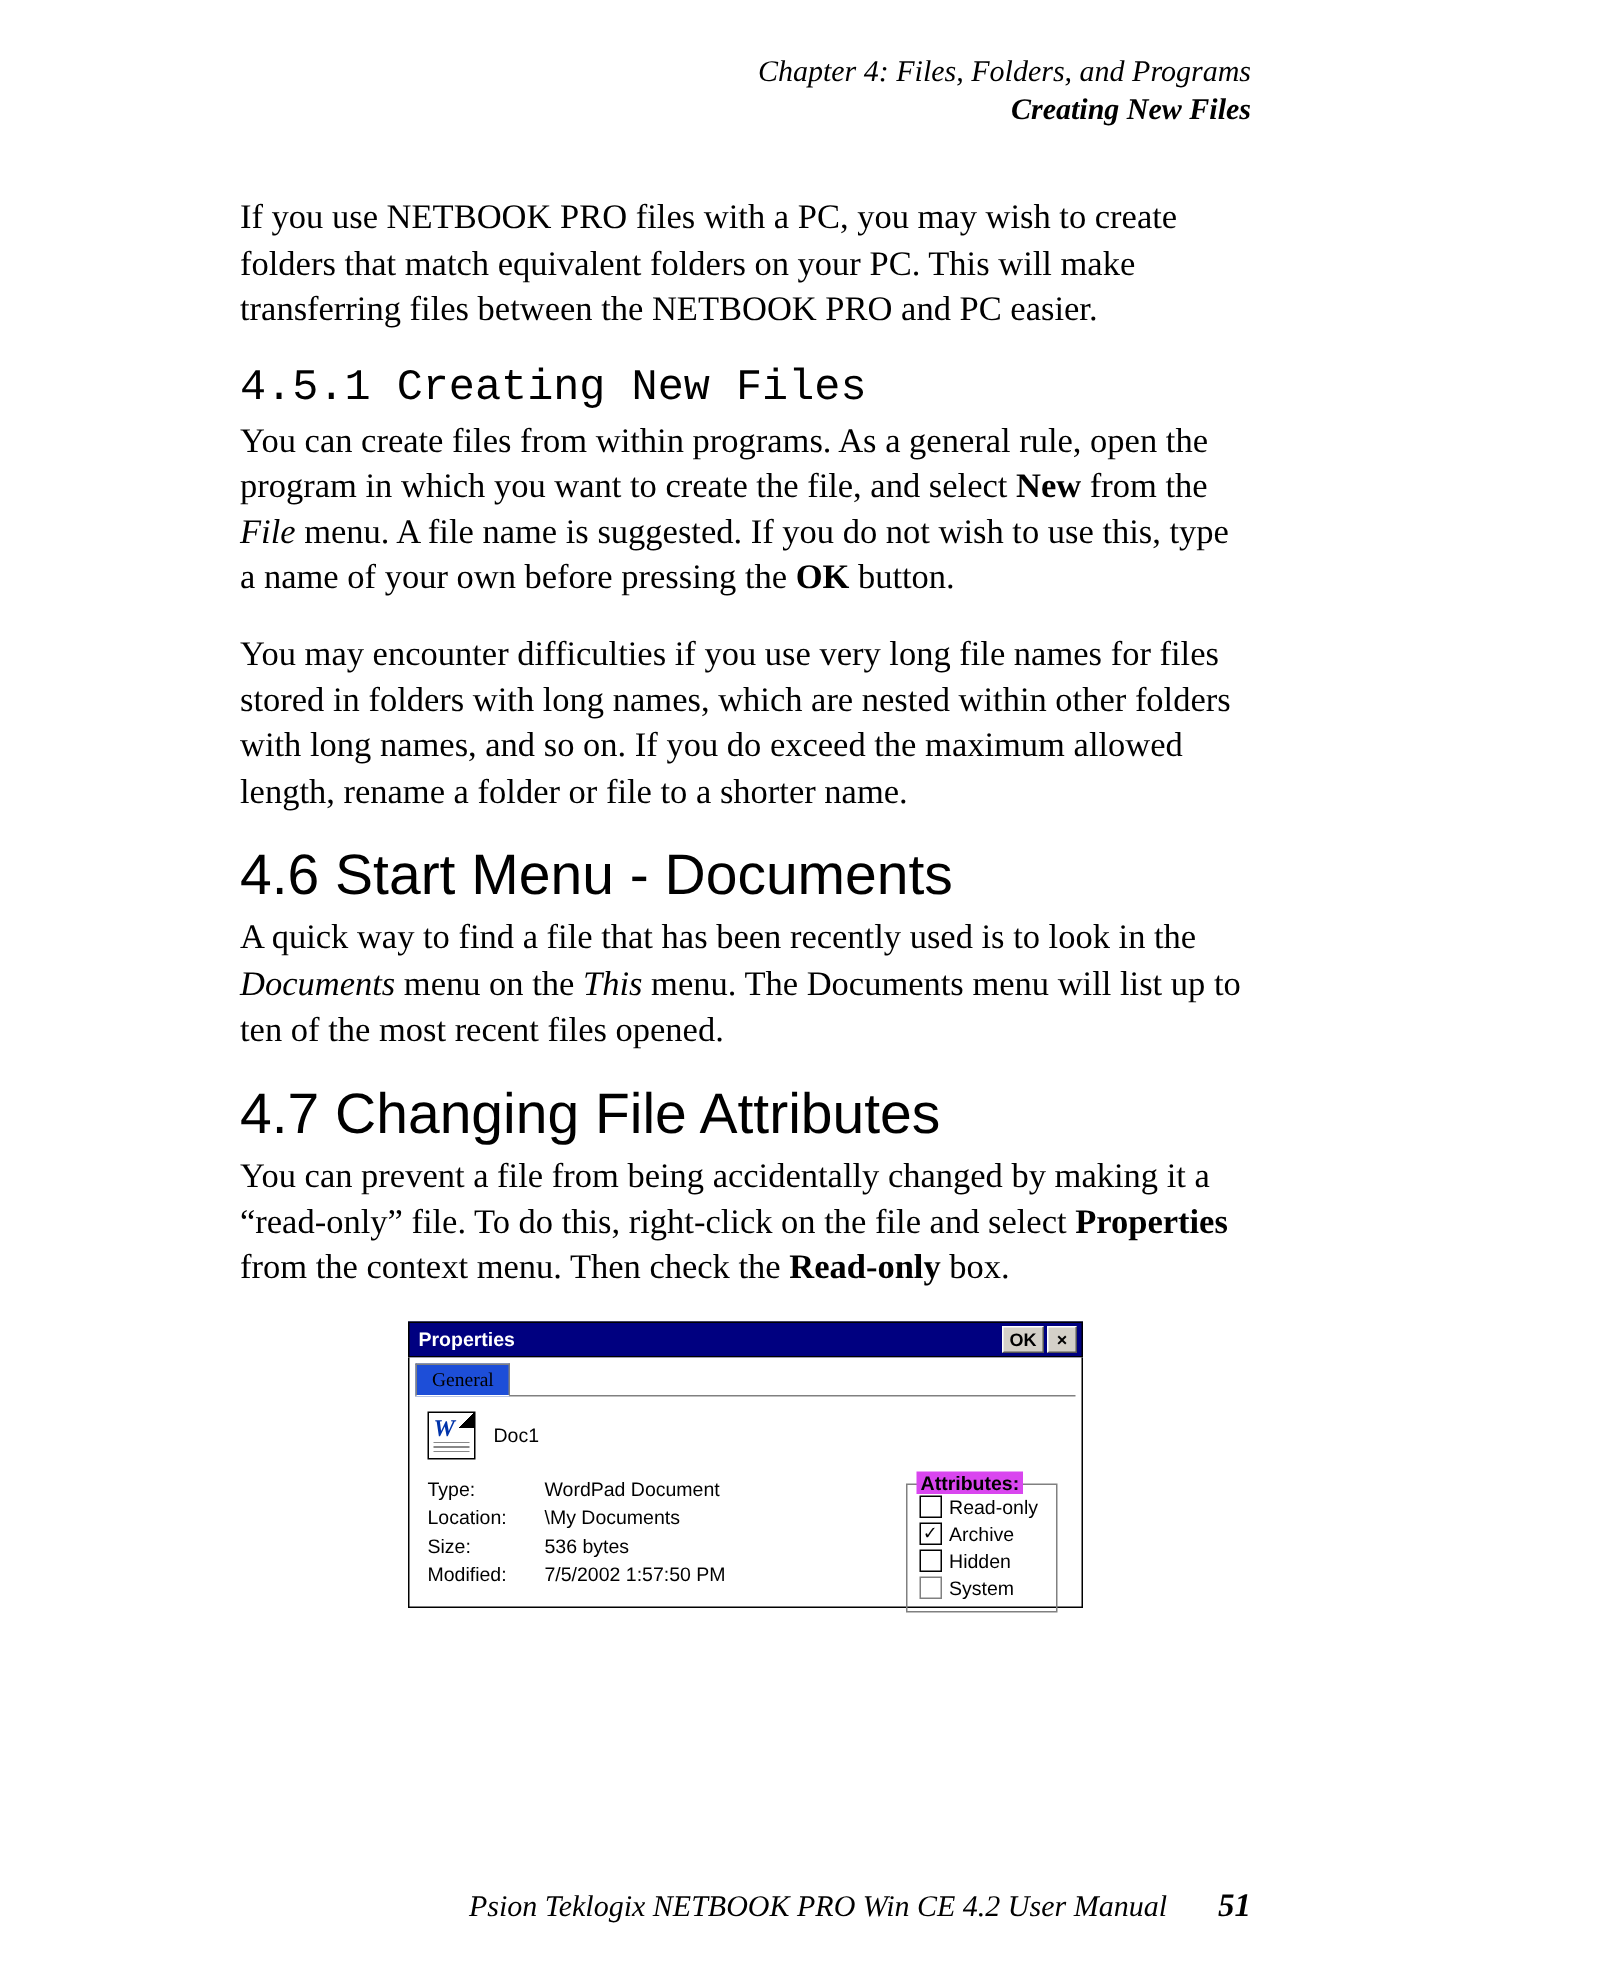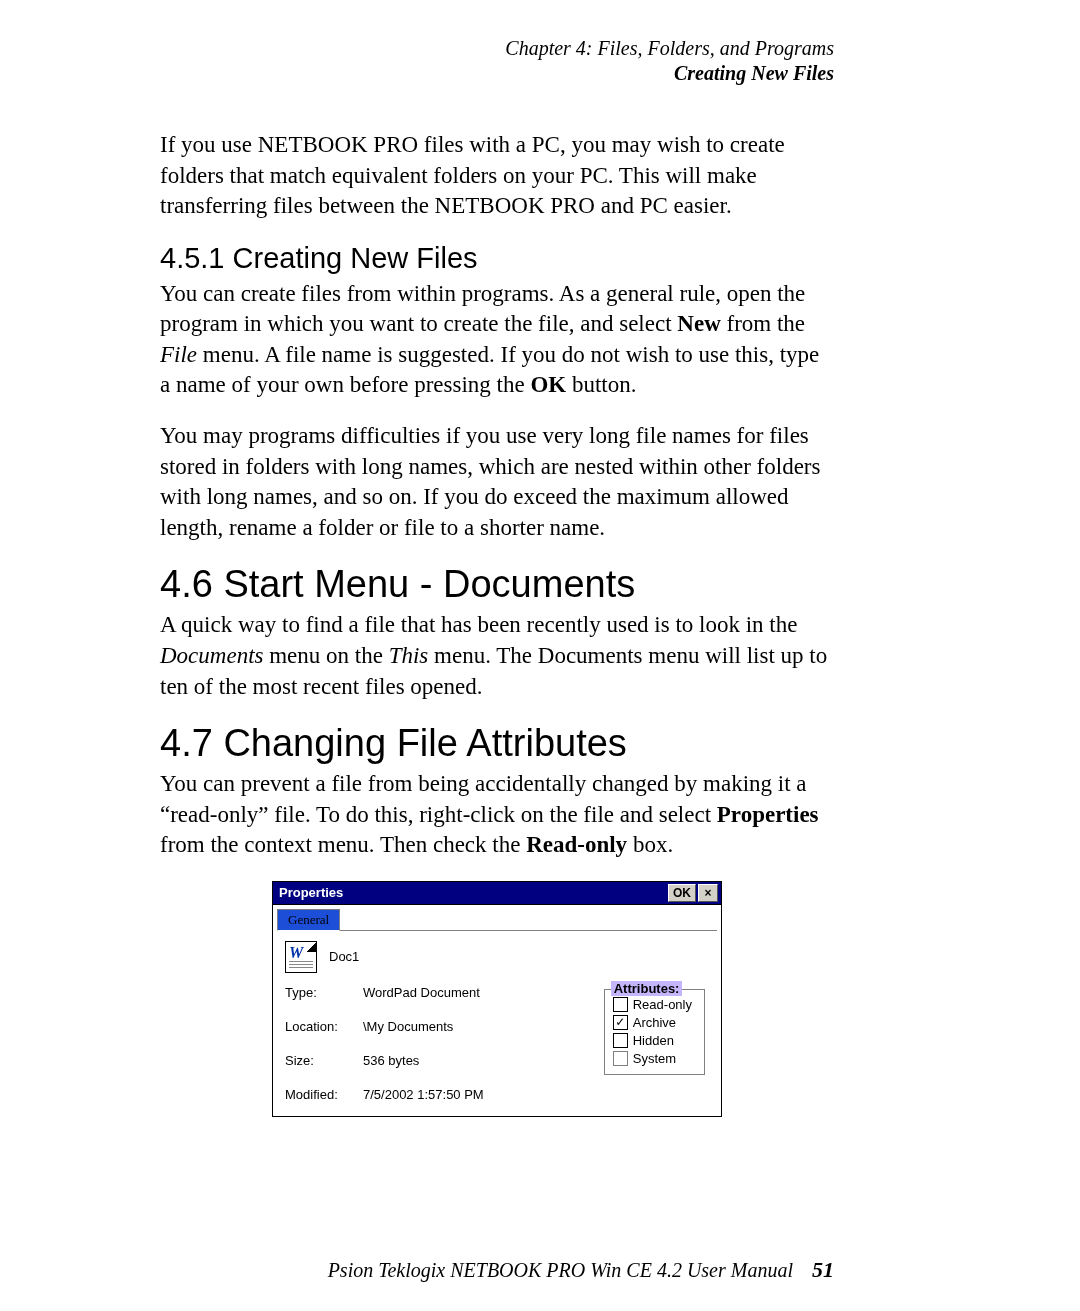--- a/index.html
+++ b/index.html
@@ -39,21 +39,21 @@
     text-align: left;
   }
   h2.sect {
     font-family: "Arial Narrow", Arial, Helvetica, sans-serif;
     font-stretch: condensed;
     font-weight: 400;
     font-size: 38px;
     margin: 4px 0 4px 0;
   }
   h3.subsect {
-    font-family: Liberation Sans, sans-serif;
+    font-family: Liberation Mono, monospace;
     font-stretch: condensed;
     font-weight: 400;
     font-size: 29px;
     margin: 20px 0 4px 0;
   }
   h3.question {
     font-family: "Arial Narrow", Arial, Helvetica, sans-serif;
     font-stretch: condensed;
     font-weight: 400;
     font-size: 26px;
@@ -152,36 +152,36 @@
   }
   .fileicon .lines {
     position: absolute;
     left: 3px; right: 3px; bottom: 3px;
     height: 8px;
     background: repeating-linear-gradient(#888 0 1px, transparent 1px 3px);
   }
   .info-grid {
     display: grid;
     grid-template-columns: 78px auto;
-    row-gap: 19px;
+    row-gap: 4px;
     font-size: 13px;
   }
   .fieldset {
     position: absolute;
     right: 16px;
     top: 84px;
     border: 1px solid #808080;
     padding: 6px 12px 6px 8px;
     font-size: 13px;
   }
   .fieldset .legend {
     position: absolute;
     top: -9px;
     left: 6px;
-    background: #c4b5fd;
+    background: #d946ef;
     padding: 0 3px;
     font-weight: bold;
   }
   .chk {
     display: flex;
     align-items: center;
     gap: 5px;
     line-height: 18px;
   }
   .chkbox {
@@ -198,21 +198,21 @@
   .chkbox.disabled { border-color: #808080; }
 
   .footer {
     position: absolute;
     bottom: 28px;
     right: 150px;
     left: 160px;
     display: flex;
     justify-content: flex-end;
     align-items: baseline;
-    gap: 19px;
+    gap: 34px;
     font-style: italic;
     font-size: 20px;
   }
   .footer .pn {
     font-style: italic;
     font-weight: bold;
     font-family: "Times New Roman", serif;
     font-size: 22px;
   }
 </style>
@@ -224,21 +224,21 @@
   <div class="running-head">Chapter 4:  Files, Folders, and Programs</div>
   <div class="running-head2">Creating New Files</div>
 
   <p class="body-text">If you use NETBOOK PRO files with a PC, you may wish to create folders that match equivalent folders on your PC. This will make transferring files between the NETBOOK PRO and PC easier.</p>
 
   <h3 class="subsect">4.5.1  Creating New Files</h3>
   <p class="body-text">
     <span>You can create files from within programs. As a general rule, open the program in which you want to create the file, and select </span><span class="bold">New</span><span> from the </span><span class="ital">File</span><span> menu. A file name is suggested. If you do not wish to use this, type a name of your own before pressing the </span><span class="bold">OK</span><span> button.</span>
   </p>
 
-  <p class="body-text">You may programs difficulties if you use very long file names for files stored in folders with long names, which are nested within other folders with long names, and so on. If you do exceed the maximum allowed length, rename a folder or file to a shorter name.</p>
+  <p class="body-text">You may encounter difficulties if you use very long file names for files stored in folders with long names, which are nested within other folders with long names, and so on. If you do exceed the maximum allowed length, rename a folder or file to a shorter name.</p>
 
   <h2 class="sect">4.6  Start Menu - Documents</h2>
   <p class="body-text">
     <span>A quick way to find a file that has been recently used is to look in the </span><span class="ital">Documents</span><span> menu on the </span><span class="ital">This</span><span> menu. The Documents menu will list up to ten of the most recent files opened.</span>
   </p>
 
   <h2 class="sect">4.7  Changing File Attributes</h2>
   <p class="body-text">
     <span>You can prevent a file from being accidentally changed by making it a “read-only” file. To do this, right-click on the file and select </span><span class="bold">Properties</span><span> from the context menu. Then check the </span><span class="bold">Read-only</span><span> box.</span>
   </p>

